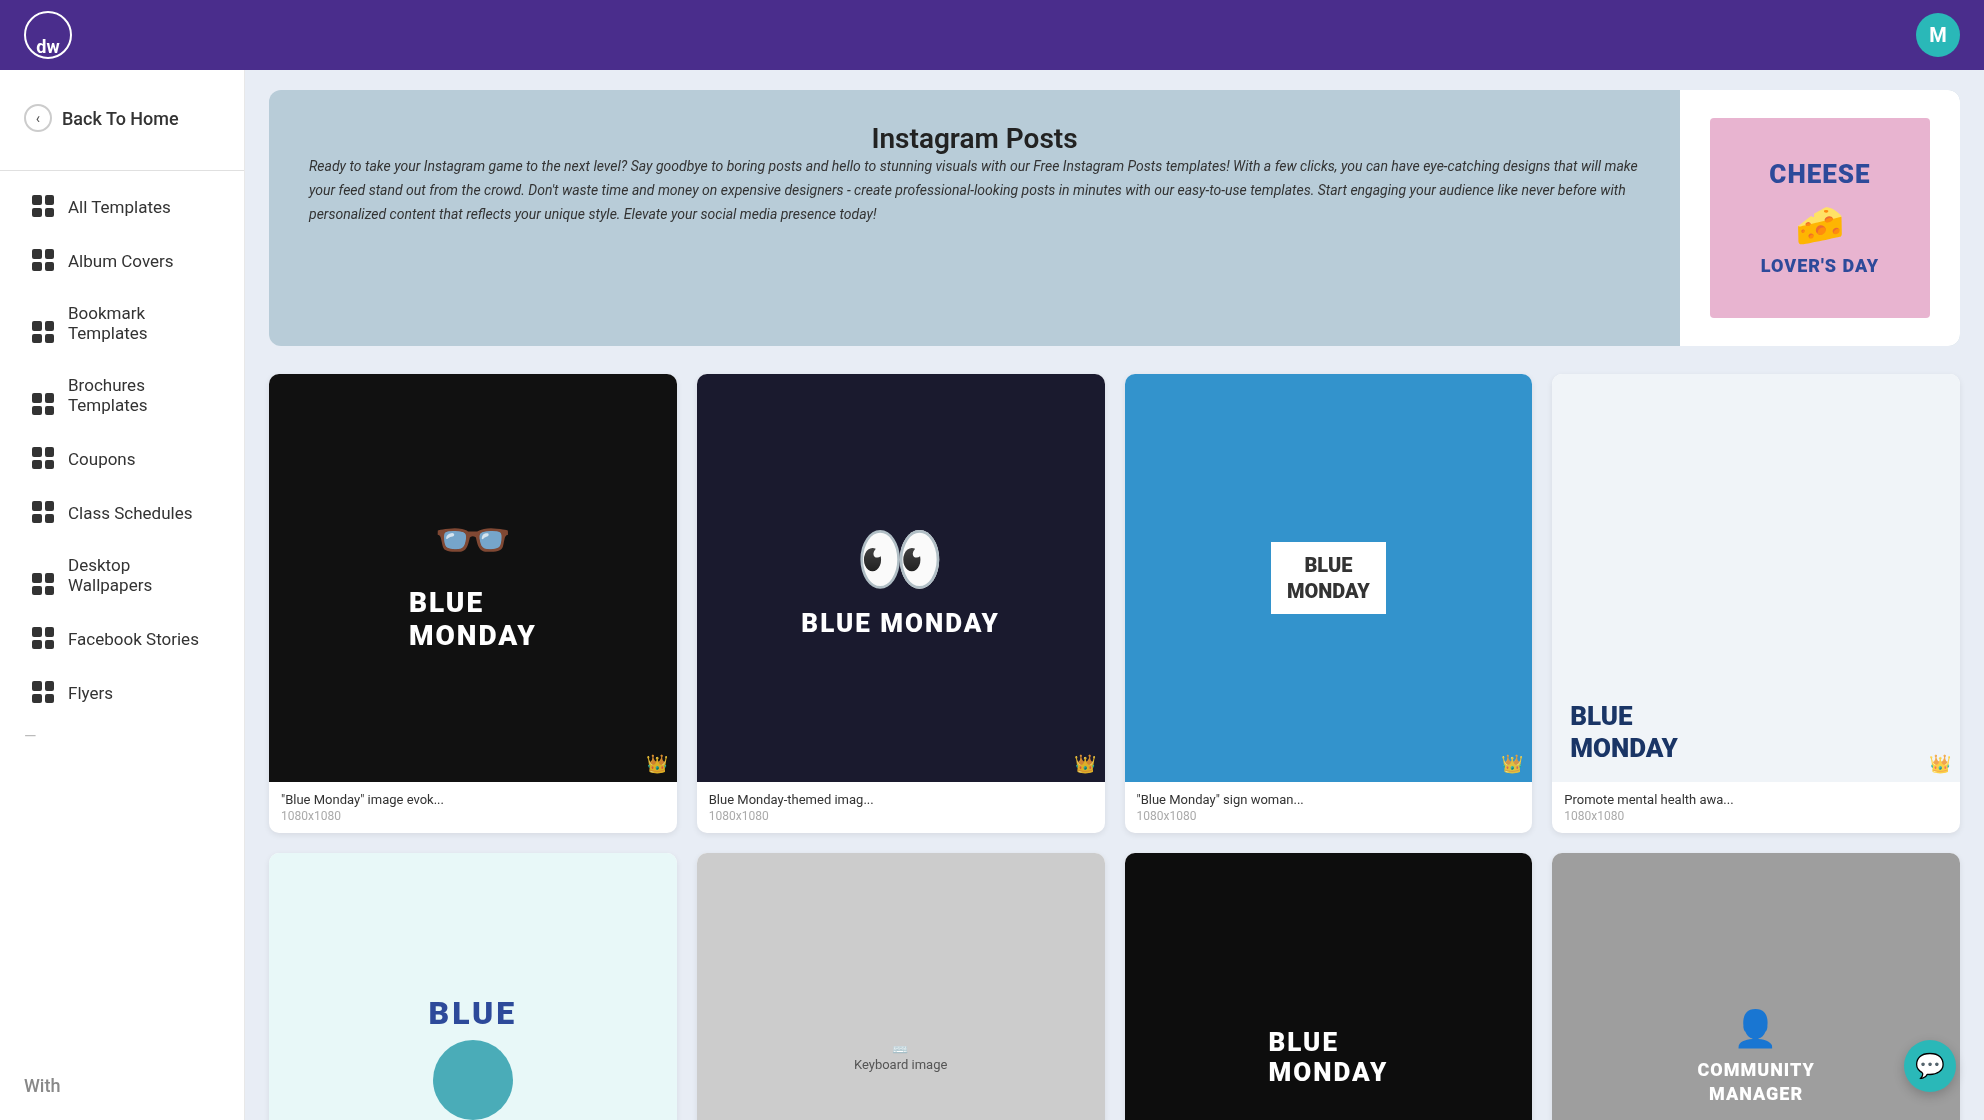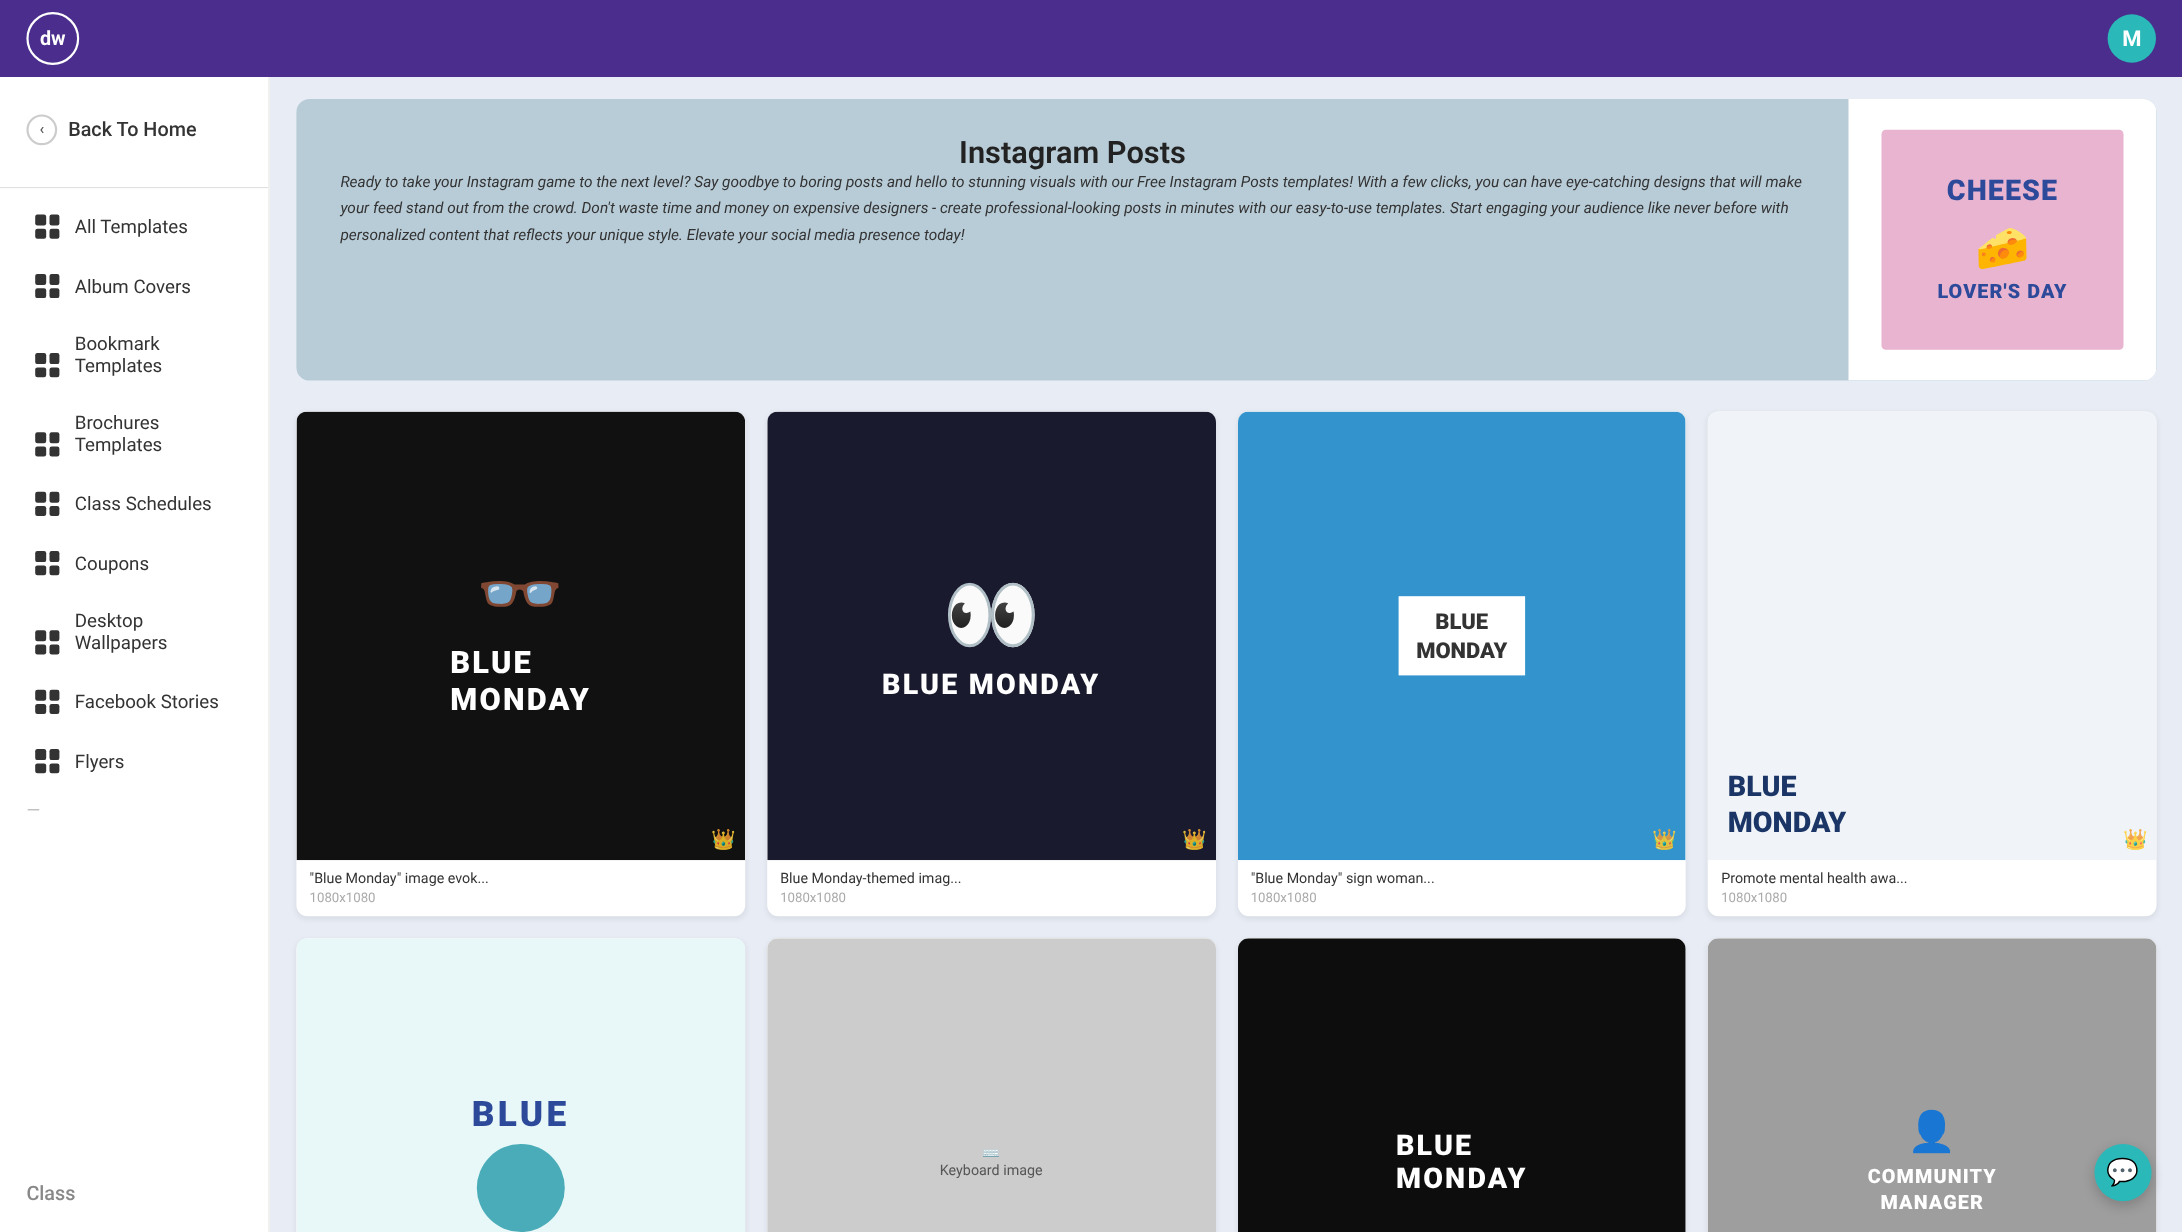--- a/index.html
+++ b/index.html
@@ -12,21 +12,21 @@
       display: flex;
       align-items: center;
       justify-content: space-between;
       padding: 0 24px;
     }
     .logo-circle {
       width: 48px; height: 48px;
       border-radius: 50%;
       border: 2px solid #fff;
       color: #fff;
-      display: flex; align-items: center; justify-content: center;
+      display: flex; align-items: flex-end; justify-content: center;
       font-size: 18px; font-weight: bold;
       cursor: pointer;
     }
     .avatar-circle {
       width: 44px; height: 44px;
       border-radius: 50%;
       background: #2ab8b8;
       color: #fff;
       display: flex; align-items: center; justify-content: center;
       font-size: 20px; font-weight: bold;
@@ -437,30 +437,30 @@
       </div>
       <span>Brochures Templates</span>
     </div>
     <div class="sidebar-item">
       <div class="sidebar-icon">
         <span></span>
           <span></span>
           <span></span>
           <span></span>
       </div>
+      <span>Coupons</span>
+    </div>
+    <div class="sidebar-item">
+      <div class="sidebar-icon">
+        <span></span>
+          <span></span>
+          <span></span>
+          <span></span>
+      </div>
       <span>Class Schedules</span>
-    </div>
-    <div class="sidebar-item">
-      <div class="sidebar-icon">
-        <span></span>
-          <span></span>
-          <span></span>
-          <span></span>
-      </div>
-      <span>Coupons</span>
     </div>
     <div class="sidebar-item">
       <div class="sidebar-icon">
         <span></span>
           <span></span>
           <span></span>
           <span></span>
       </div>
       <span>Desktop Wallpapers</span>
     </div>
@@ -478,21 +478,21 @@
         <span></span>
           <span></span>
           <span></span>
           <span></span>
       </div>
       <span>Flyers</span>
     </div>
 
     <div class="sidebar-dash">—</div>
     <div class="sidebar-trash">
-      <span>Class</span>
+      <span>With</span>
     </div>
   </aside>
 
   <main class="main">
 
     <div class="hero">
       <div class="hero-text">
         <h1 class="hero-title">Instagram Posts</h1>
         <p class="hero-description">Ready to take your Instagram game to the next level? Say goodbye to boring posts and hello to stunning visuals with our Free Instagram Posts templates! With a few clicks, you can have eye-catching designs that will make your feed stand out from the crowd. Don't waste time and money on expensive designers - create professional-looking posts in minutes with our easy-to-use templates. Start engaging your audience like never before with personalized content that reflects your unique style. Elevate your social media presence today!</p>
       </div>

